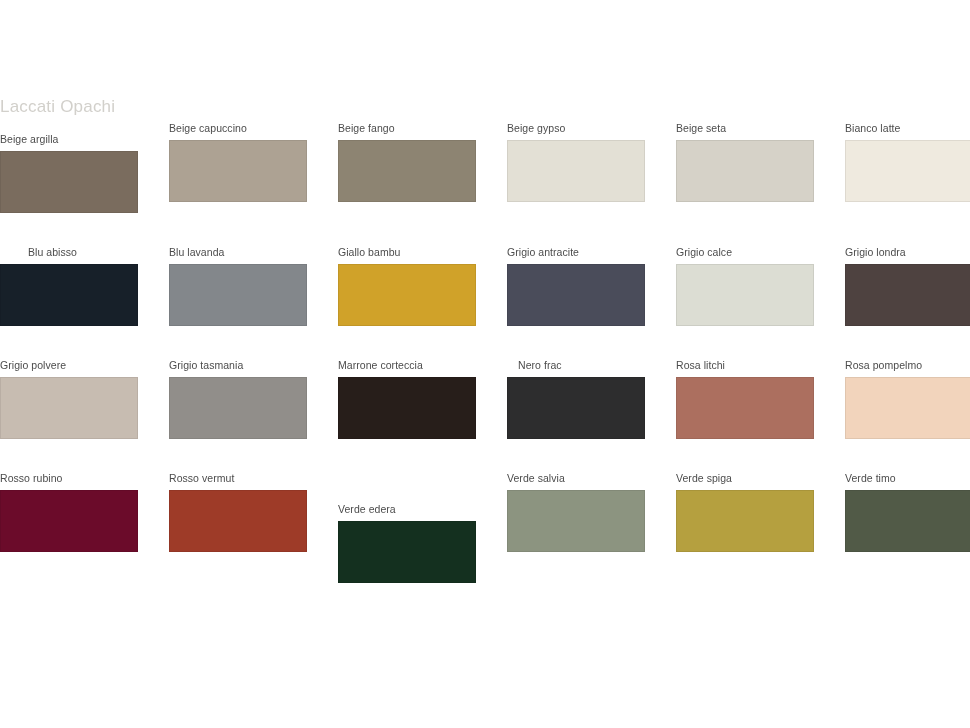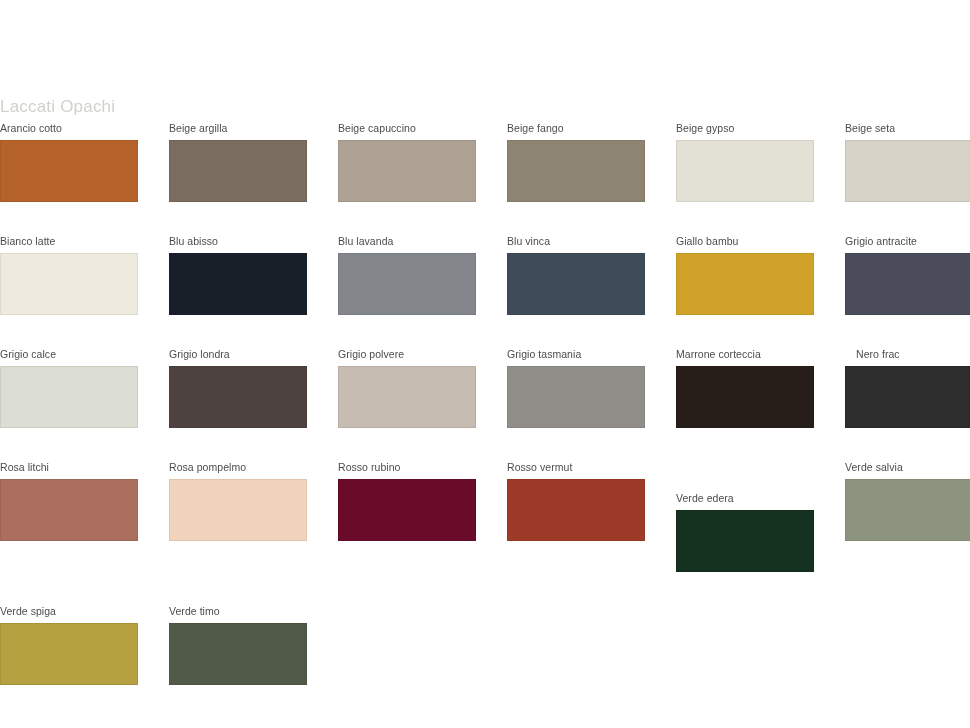--- a/index.html
+++ b/index.html
@@ -81,25 +81,21 @@
 </head>
 <body>
 
 <div id="palette-page" style="background: rgb(255, 255, 255);">
   <div id="palette-inner">
 
     <h1 id="palette-title" style="color: rgb(210, 208, 203);">Laccati Opachi</h1>
 
     <div id="swatch-grid">
         <div class="swatch-cell">
-          <div class="swatch-label" style="color: rgb(76, 76, 76);">Arancio cotto</div>
-          <div class="swatch-chip" style="background-color: rgb(181, 99, 42);"></div>
-        </div>
-        <div class="swatch-cell">
-          <div class="swatch-label" style="color: rgb(76, 76, 76);">Beige argilla</div>
+          <div class="swatch-label" style="color: rgb(76, 76, 76); margin-top: 11px;">Beige argilla</div>
           <div class="swatch-chip" style="background-color: rgb(122, 108, 94);"></div>
         </div>
         <div class="swatch-cell">
           <div class="swatch-label" style="color: rgb(76, 76, 76);">Beige capuccino</div>
           <div class="swatch-chip" style="background-color: rgb(173, 162, 147);"></div>
         </div>
         <div class="swatch-cell">
           <div class="swatch-label" style="color: rgb(76, 76, 76);">Beige fango</div>
           <div class="swatch-chip" style="background-color: rgb(141, 132, 114);"></div>
         </div>
@@ -109,30 +105,26 @@
         </div>
         <div class="swatch-cell">
           <div class="swatch-label" style="color: rgb(76, 76, 76);">Beige seta</div>
           <div class="swatch-chip" style="background-color: rgb(214, 210, 200);"></div>
         </div>
         <div class="swatch-cell">
           <div class="swatch-label" style="color: rgb(76, 76, 76);">Bianco latte</div>
           <div class="swatch-chip" style="background-color: rgb(239, 234, 223);"></div>
         </div>
         <div class="swatch-cell">
-          <div class="swatch-label" style="color: rgb(76, 76, 76);">Blu abisso</div>
+          <div class="swatch-label" style="color: rgb(76, 76, 76); padding-left: 28px;">Blu abisso</div>
           <div class="swatch-chip" style="background-color: rgb(23, 32, 41);"></div>
         </div>
         <div class="swatch-cell">
           <div class="swatch-label" style="color: rgb(76, 76, 76);">Blu lavanda</div>
           <div class="swatch-chip" style="background-color: rgb(131, 135, 139);"></div>
-        </div>
-        <div class="swatch-cell">
-          <div class="swatch-label" style="color: rgb(76, 76, 76);">Blu vinca</div>
-          <div class="swatch-chip" style="background-color: rgb(63, 75, 88);"></div>
         </div>
         <div class="swatch-cell">
           <div class="swatch-label" style="color: rgb(76, 76, 76);">Giallo bambu</div>
           <div class="swatch-chip" style="background-color: rgb(208, 162, 41);"></div>
         </div>
         <div class="swatch-cell">
           <div class="swatch-label" style="color: rgb(76, 76, 76);">Grigio antracite</div>
           <div class="swatch-chip" style="background-color: rgb(74, 76, 90);"></div>
         </div>
         <div class="swatch-cell">

